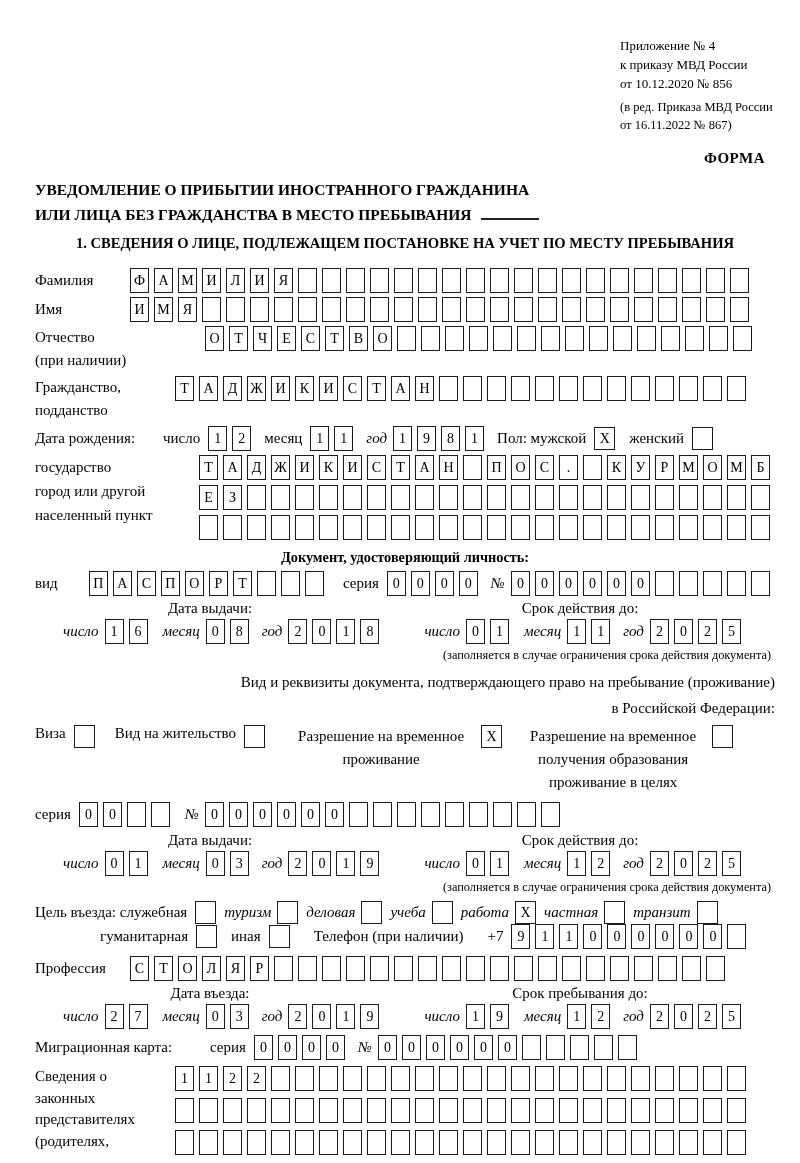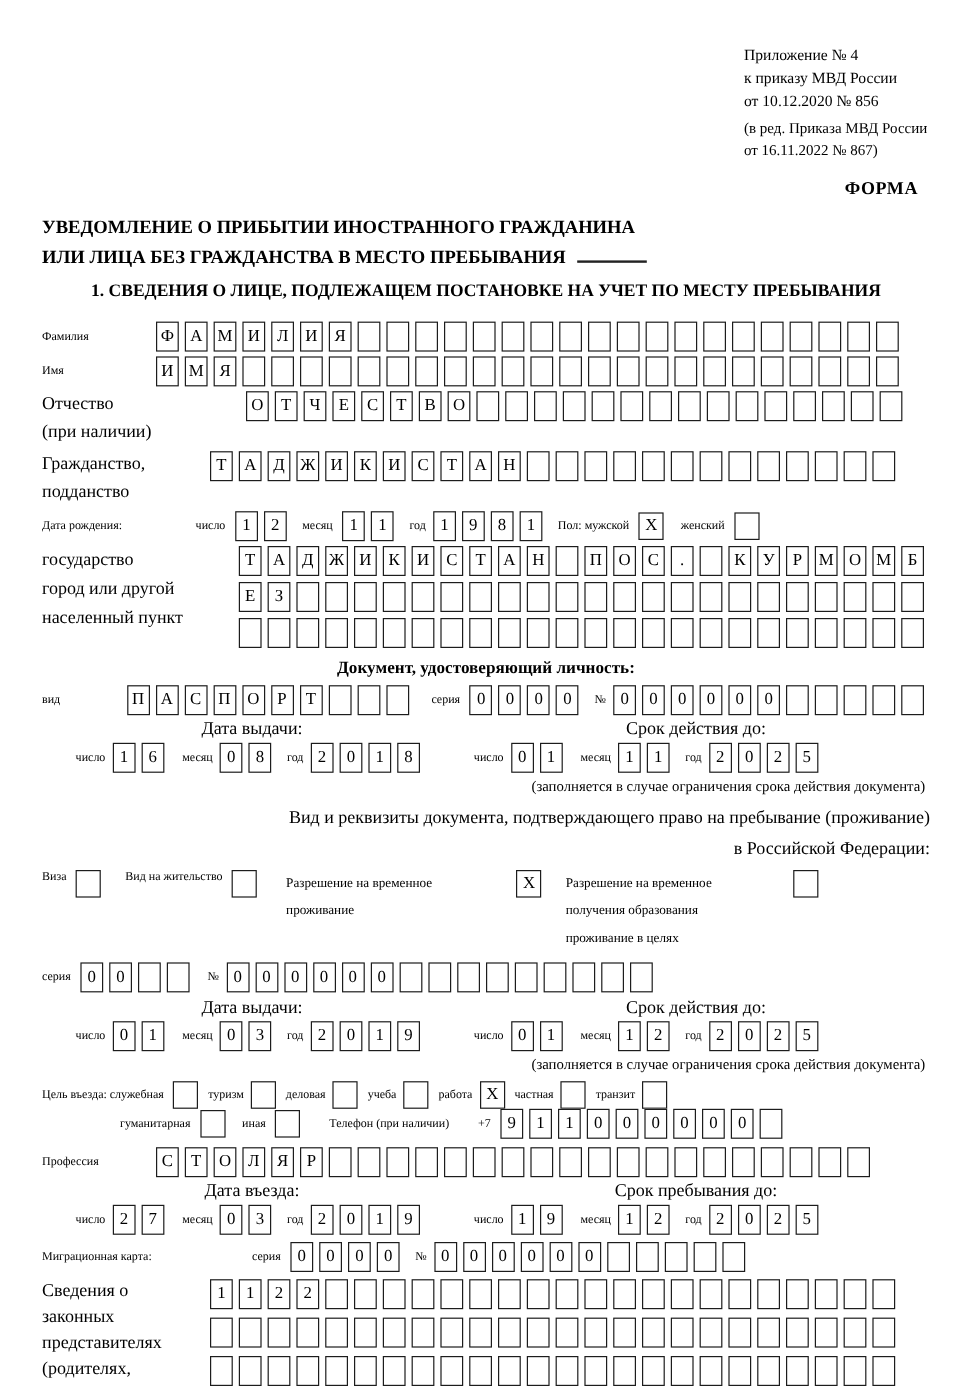--- a/index.html
+++ b/index.html
@@ -22,32 +22,32 @@
   .cell{
     width:19px;height:25px;border:1.5px solid #1c1c1c;margin-right:5px;
     display:flex;align-items:center;justify-content:center;
     font-size:14px;flex:none;box-sizing:border-box;background:#fff;
   }
   .chk{
     width:21px;height:23px;border:1.5px solid #1c1c1c;
     display:inline-flex;align-items:center;justify-content:center;
     font-size:14px;flex:none;box-sizing:border-box;background:#fff;
   }
-  .lbl{font-size:10px;white-space:nowrap;}
+  .lbl{font-size:15px;white-space:nowrap;}
   .lbl-block{font-size:15px;line-height:23px;}
   .two-col{display:flex;font-size:15px;margin:3px 0 2px 0;}
   .two-col .c1{width:350px;text-align:center;}
   .two-col .c2{flex:1;text-align:center;}
   .note{text-align:right;font-size:12.3px;padding-right:4px;margin:1px 0 6px 0;}
   .para{font-size:15px;line-height:26px;margin:2px 0 4px 0;text-align:right;}
   .gap8{margin-left:8px;} .gap10{margin-left:10px;} .gap14{margin-left:14px;}
   .gap20{margin-left:20px;} .gap24{margin-left:24px;} .gap40{margin-left:40px;}
-  .mr6{margin-right:6px;} .mr8{margin-right:8px;}
+  .mr6{margin-right:6px;font-style:italic;} .mr8{margin-right:8px;}
   .cells-stack .cells{margin-bottom:5px;}
-  .center-block{line-height:23px;font-size:11px;}
+  .center-block{text-align:center;line-height:23px;font-size:15px;}
 </style>
 </head>
 <body>
 
 <div class="page">
 
   <div class="appendix">
       <div>Приложение № 4</div>
       <div>к приказу МВД России</div>
       <div>от 10.12.2020 № 856</div>

